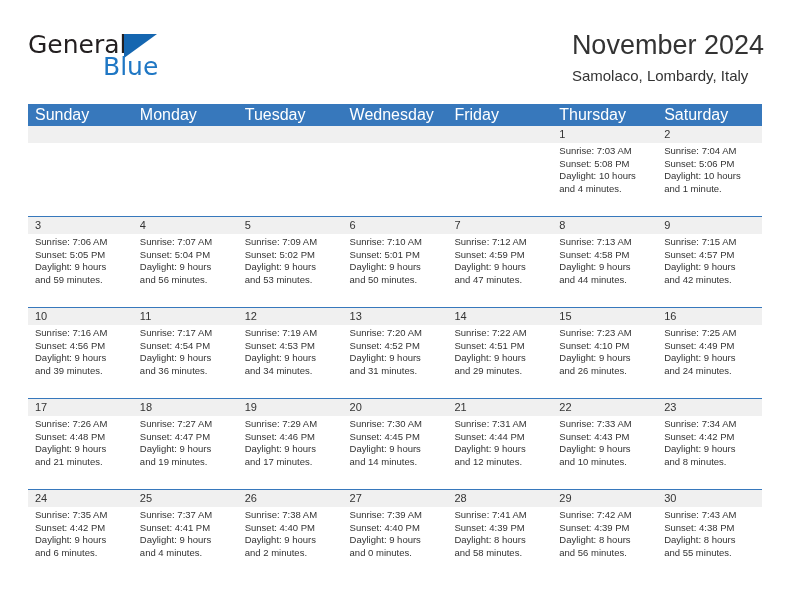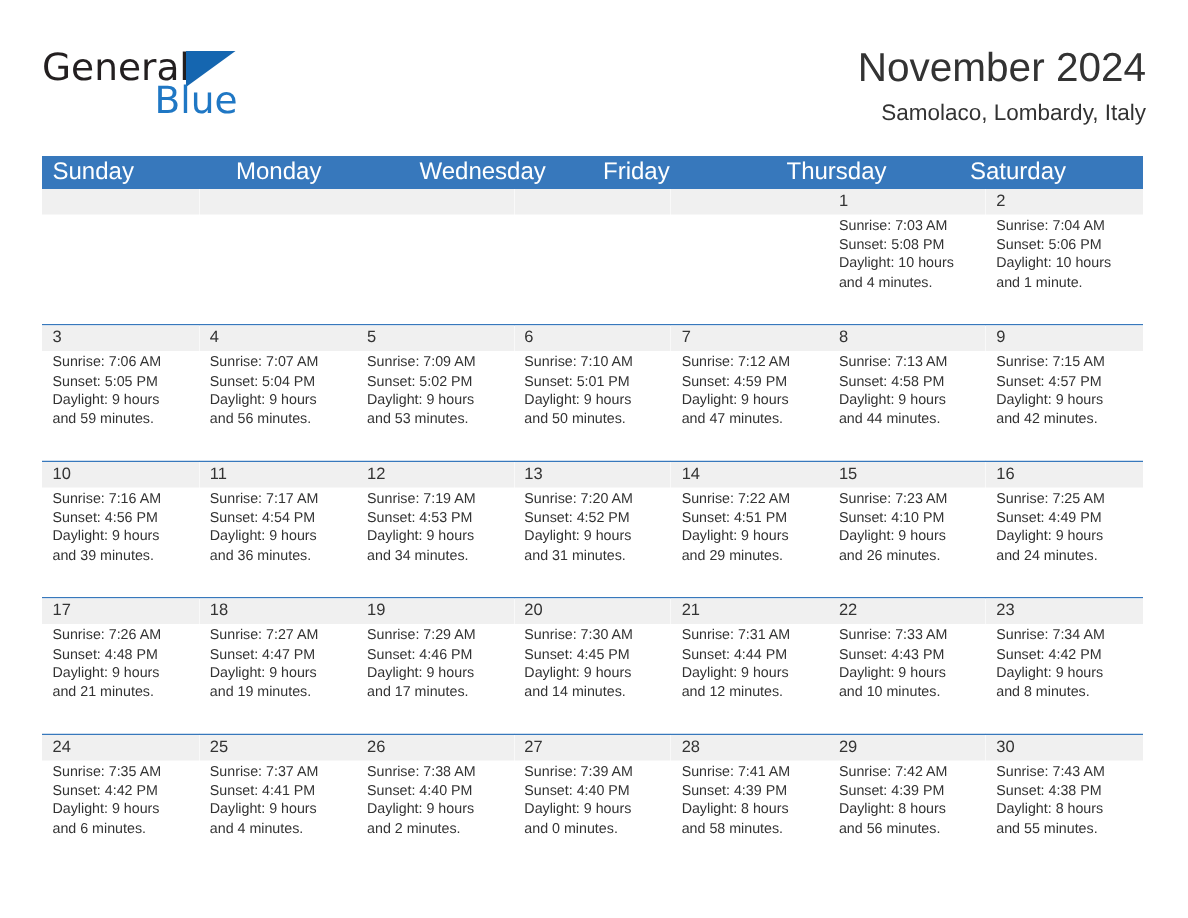--- a/index.html
+++ b/index.html
@@ -65,21 +65,20 @@
     width: 0;
     height: 0;
     border-left: 33px solid #1566b0;
     border-bottom: 24px solid transparent;
   }
 
   .title-block {
     position: absolute;
     right: 0;
     top: 0;
-    text-align: right;
   }
   .cal-title {
     font-size: 27px;
     font-weight: 400;
     color: #333333;
     line-height: 34px;
     white-space: nowrap;
   }
   .cal-subtitle {
     font-size: 15px;
@@ -167,20 +166,21 @@
       <div class="cal-title">November 2024</div>
       <div class="cal-subtitle">Samolaco, Lombardy, Italy</div>
     </div>
 
   </div>
 
   <div class="calendar">
     <div class="weekday-row" id="weekday-row">
         <div class="weekday">Sunday</div>
         <div class="weekday">Monday</div>
+        <div class="weekday">Tuesday</div>
         <div class="weekday">Wednesday</div>
         <div class="weekday">Friday</div>
         <div class="weekday">Thursday</div>
         <div class="weekday">Saturday</div>
       </div>
     <div id="weeks-container">
         <div class="week-row first">
           <div class="day-cell empty">
             <div class="day-head"></div>
             <div class="day-body"></div>

